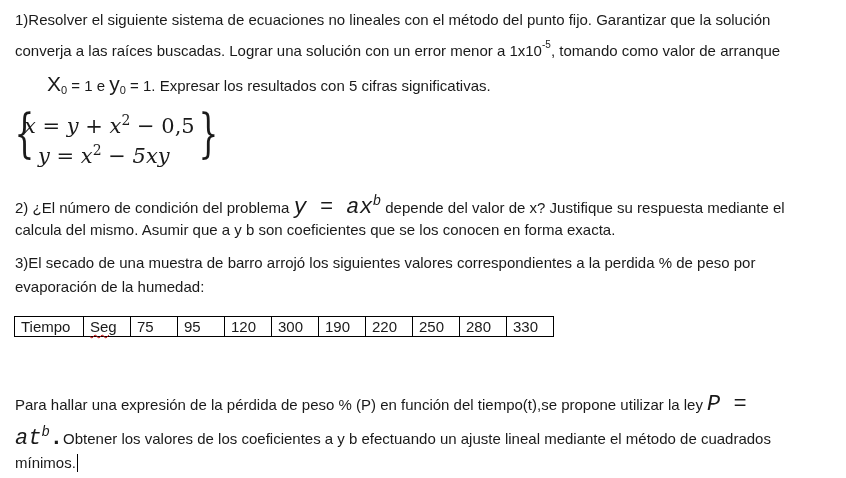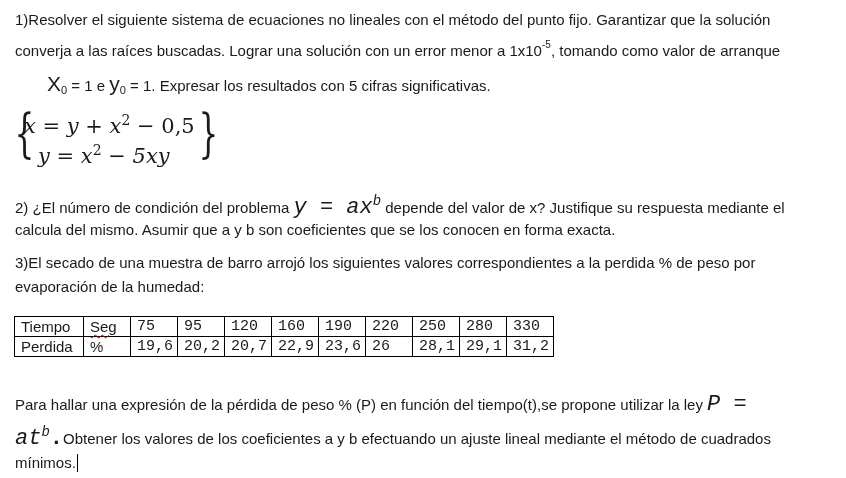--- a/index.html
+++ b/index.html
@@ -21,21 +21,21 @@
   table.data {
     position: absolute; left: 14px; top: 310px; border-collapse: collapse;
     font-size: 15px;
     margin-top: 6px;
   }
   table.data td {
     border: 1px solid #000; padding: 0 0 0 6px; height: 19px; line-height: 19px; text-align: left;
   }
   td.c0 { width: 62px; }
   td.c1 { width: 40px; }
-  td.cv { width: 40px; font-family: Liberation Mono, monospace; }
+  td.cv { width: 40px; }
   .squiggle { text-decoration: underline wavy #c00000; text-decoration-thickness: 1px; text-underline-offset: 2px; }
   .cursor { display: inline-block; width: 1px; height: 18px; background: #000; vertical-align: -4px; margin-left: 1px; }
 </style>
 </head>
 <body>
 
 <div>
 
   <div class="line" style="top:11px;">1)Resolver el siguiente sistema de ecuaciones no lineales con el método del punto fijo. Garantizar que la solución</div>
   <div class="line" style="top:41px;">
@@ -65,39 +65,26 @@
   <div class="line" style="top:278px;">evaporación de la humedad:</div>
 
   <table class="data">
     <tbody>
         <tr>
       <td class="c0">Tiempo</td>
       <td class="c1"><span class="squiggle">Seg</span></td>
       <td class="cv">75</td>
       <td class="cv">95</td>
       <td class="cv">120</td>
-      <td class="cv">160</td>
+      <td class="cv">300</td>
       <td class="cv">190</td>
       <td class="cv">220</td>
       <td class="cv">250</td>
       <td class="cv">280</td>
       <td class="cv">330</td>
-    </tr>
-    <tr>
-      <td class="c0">Perdida</td>
-      <td class="c1">%</td>
-      <td class="cv">19,6</td>
-      <td class="cv">20,2</td>
-      <td class="cv">20,7</td>
-      <td class="cv">22,9</td>
-      <td class="cv">23,6</td>
-      <td class="cv">26</td>
-      <td class="cv">28,1</td>
-      <td class="cv">29,1</td>
-      <td class="cv">31,2</td>
     </tr>
   </tbody>
     </table>
 
   <div class="line" style="top:392px;">
     <span>Para hallar una expresión de la pérdida de peso % (P) en función del tiempo(t),se propone utilizar la ley </span><span class="math mathbig">P =</span>
   </div>
   <div class="line" style="top:424px;">
     <span class="math mathbig"><span>at</span><sup style="font-size:14px;">b</sup><span style="font-style:normal; font-weight:bold;">.</span></span><span>Obtener los valores de los coeficientes a y b efectuando un ajuste lineal mediante el método de cuadrados</span>
   </div>

